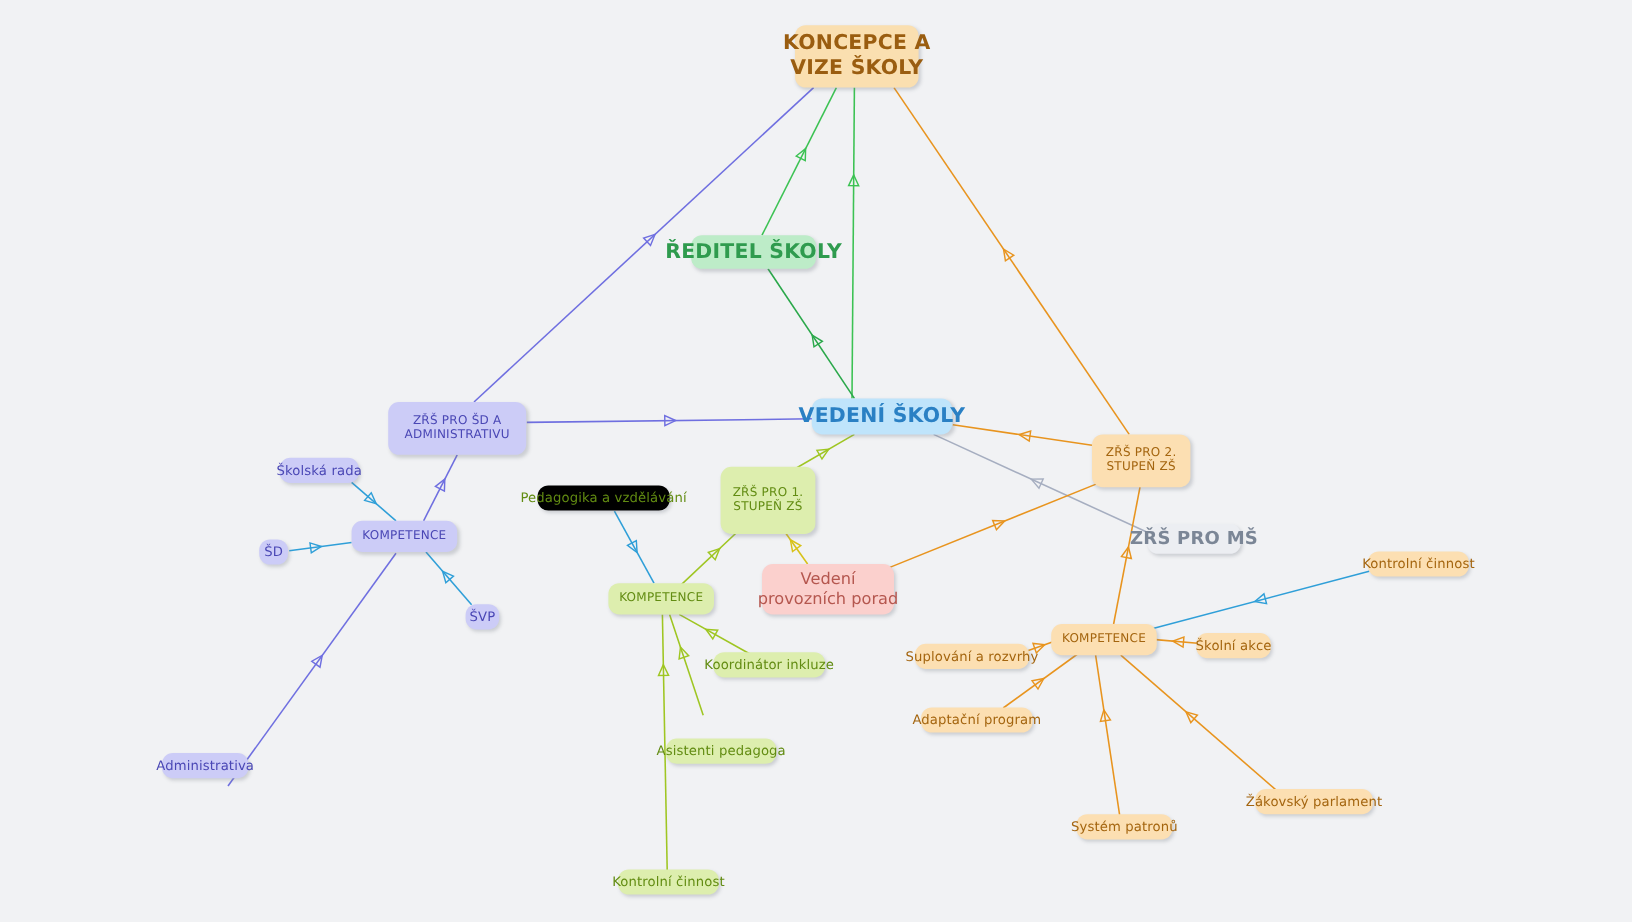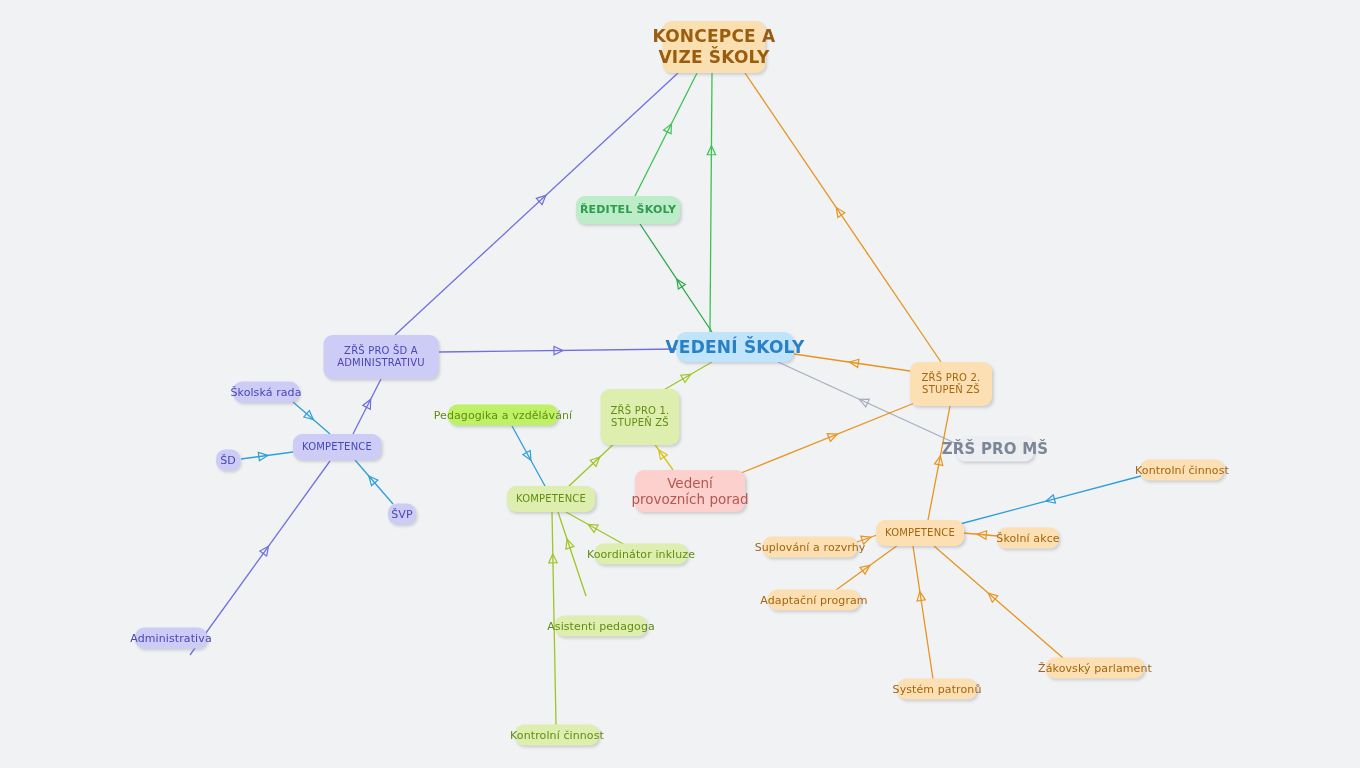--- a/index.html
+++ b/index.html
@@ -30,21 +30,21 @@
     justify-content: center;
     text-align: center;
     border-radius: 9px;
     line-height: 1.22;
     white-space: pre;
     box-shadow: 1.5px 2px 3px rgba(120,125,135,0.30);
     transform: translate(-50%, -50%);
     padding: 0 8px;
   }
   .lvl0 { font-weight: bold; font-size: 17px; letter-spacing: .2px; }
-  .lvl1 { font-weight: bold; font-size: 11px; letter-spacing: .2px; }
+  .lvl1 { font-weight: bold; font-size: 17px; letter-spacing: .2px; }
   .lvl2 { font-weight: normal; font-size: 10px; letter-spacing: .2px; }
   .lvl3 { font-weight: normal; font-size: 11px; letter-spacing: .1px; }
   .lvlsoft { font-weight: bold; font-size: 15px; letter-spacing: .2px; }
   .pink { font-weight: normal; font-size: 13.5px; }
 </style>
 </head>
 <body>
 
 <div id="canvas">
   <svg id="edges" viewBox="0 0 1360 768">
@@ -172,27 +172,27 @@
 STUPEŇ ZŠ</div>
       <div class="node lvl2" style="left: 951px; top: 384px; width: 82px; height: 44px; background: rgb(252, 223, 178); color: rgb(164, 101, 15);">ZŘŠ PRO 2.
 STUPEŇ ZŠ</div>
       <div class="node lvlsoft" style="left: 995px; top: 449px; width: 78px; height: 25px; background: rgb(236, 238, 242); color: rgb(123, 134, 150);">ZŘŠ PRO MŠ</div>
       <div class="node lvl2" style="left: 337px; top: 447px; width: 88px; height: 26px; background: rgb(204, 204, 247); color: rgb(74, 71, 181);">KOMPETENCE</div>
       <div class="node lvl3" style="left: 266px; top: 392px; width: 66px; height: 21px; background: rgb(204, 204, 247); color: rgb(74, 71, 181);">Školská rada</div>
       <div class="node lvl3" style="left: 228px; top: 460px; width: 24px; height: 21px; background: rgb(204, 204, 247); color: rgb(74, 71, 181);">ŠD</div>
       <div class="node lvl3" style="left: 402px; top: 514px; width: 28px; height: 21px; background: rgb(204, 204, 247); color: rgb(74, 71, 181);">ŠVP</div>
       <div class="node lvl3" style="left: 171px; top: 638px; width: 72px; height: 21px; background: rgb(204, 204, 247); color: rgb(74, 71, 181);">Administrativa</div>
       <div class="node lvl2" style="left: 551px; top: 499px; width: 88px; height: 26px; background: rgb(221, 238, 174); color: rgb(98, 140, 18);">KOMPETENCE</div>
-      <div class="node lvl3" style="left: 503px; top: 415px; width: 110px; height: 21px; background: #bef264; color: rgb(98, 140, 18);">Pedagogika a vzdělávání</div>
+      <div class="node lvl3" style="left: 503px; top: 415px; width: 110px; height: 21px; background: #000000; color: rgb(98, 140, 18);">Pedagogika a vzdělávání</div>
       <div class="node lvl3" style="left: 641px; top: 554px; width: 93px; height: 21px; background: rgb(221, 238, 174); color: rgb(98, 140, 18);">Koordinátor inkluze</div>
       <div class="node lvl3" style="left: 601px; top: 606px; width: 92px; height: 21px; background: rgb(221, 238, 174); color: rgb(98, 140, 18); margin-top: 20px;">Asistenti pedagoga</div>
       <div class="node lvl3" style="left: 557px; top: 735px; width: 84px; height: 21px; background: rgb(221, 238, 174); color: rgb(98, 140, 18);">Kontrolní činnost</div>
       <div class="node pink" style="left: 690px; top: 491px; width: 110px; height: 42px; background: rgb(251, 208, 205); color: rgb(181, 87, 79);">Vedení
 provozních porad</div>
       <div class="node lvl2" style="left: 920px; top: 533px; width: 88px; height: 26px; background: rgb(252, 223, 178); color: rgb(164, 101, 15);">KOMPETENCE</div>
       <div class="node lvl3" style="left: 1182px; top: 470px; width: 84px; height: 21px; background: rgb(252, 223, 178); color: rgb(164, 101, 15);">Kontrolní činnost</div>
       <div class="node lvl3" style="left: 1028px; top: 538px; width: 62px; height: 21px; background: rgb(252, 223, 178); color: rgb(164, 101, 15);">Školní akce</div>
       <div class="node lvl3" style="left: 810px; top: 547px; width: 95px; height: 21px; background: rgb(252, 223, 178); color: rgb(164, 101, 15);">Suplování a rozvrhy</div>
-      <div class="node lvl3" style="left: 814px; top: 600px; width: 93px; height: 21px; background: rgb(252, 223, 178); color: rgb(164, 101, 15); border-radius: 10px;">Adaptační program</div>
+      <div class="node lvl3" style="left: 814px; top: 600px; width: 93px; height: 21px; background: rgb(252, 223, 178); color: rgb(164, 101, 15);">Adaptační program</div>
       <div class="node lvl3" style="left: 937px; top: 689px; width: 80px; height: 21px; background: rgb(252, 223, 178); color: rgb(164, 101, 15);">Systém patronů</div>
       <div class="node lvl3" style="left: 1095px; top: 668px; width: 98px; height: 21px; background: rgb(252, 223, 178); color: rgb(164, 101, 15);">Žákovský parlament</div>
     </div>
 </div>
 
 </body></html>

